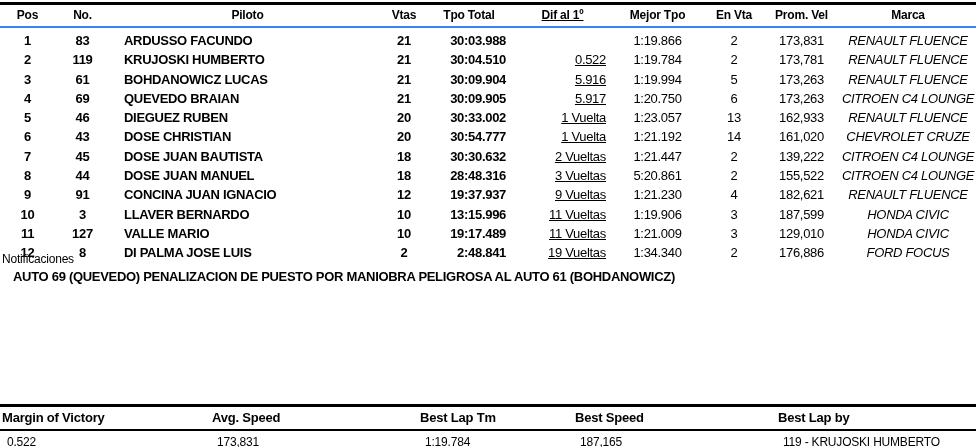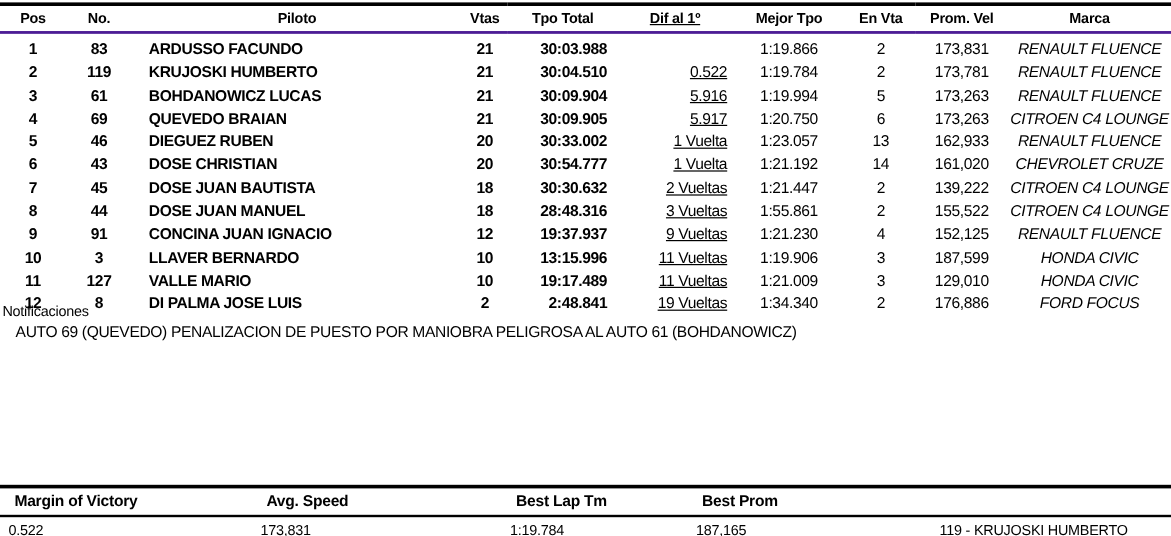--- a/index.html
+++ b/index.html
@@ -10,21 +10,21 @@
     color:#000; overflow:hidden;
   }
 
   
   .main-table {
     position:absolute; top:2px; left:0; width:976px;
     border-collapse:collapse; table-layout:fixed;
   }
   .main-table thead th {
     border-top:3px solid #000;
-    border-bottom:2px solid #4c1d95;
+    border-bottom:2px solid #3b82f6;
     font-size:12px; font-weight:bold;
     padding:3px 0 4px; text-align:center;
     letter-spacing:-0.2px; white-space:nowrap;
   }
   .main-table tbody td {
     height:19.3px; font-size:13px; line-height:19.3px;
     letter-spacing:-0.3px; white-space:nowrap; overflow:hidden;
   }
   .main-table tbody tr:first-child td { padding-top:3px; }
   .b { font-weight:bold; }
@@ -34,31 +34,31 @@
   th.c2 { padding-left:0; }
   .c4 { text-align:right; padding-right:9px; }
   th.c4 { text-align:center; padding-right:0; }
   .c5 { text-align:right; padding-right:4px;text-decoration:underline; }
   th.c5 { text-align:center; padding-right:0; }
   td.c9 { font-size:9.5px; letter-spacing:0;font-style:italic; }
 
   
   .notifications { position:absolute; top:252px; left:2px; width:972px; }
   .notifications-title { font-size:12px; letter-spacing:-0.2px; }
-  .notification-item { font-size:13px; padding-left:11px; margin-top:3px; letter-spacing:-0.3px; white-space:nowrap; }
+  .notification-item { font-size:13px; padding-left:11px; margin-top:3px; letter-spacing:-0.3px; white-space:nowrap;font-weight:bold; }
 
   
   .summary { position:absolute; top:404px; left:0; width:976px; }
   .sum-row { display:grid; grid-template-columns:210px 208px 155px 203px 200px; }
   .sum-header {
     border-top:3px solid #000; border-bottom:2px solid #000;
   }
   .sum-header .cell {
     font-size:13px; font-weight:bold; letter-spacing:-0.2px;
-    padding:3px 0 4px 12px; white-space:nowrap;
+    padding:3px 0 4px 2px; white-space:nowrap;
   }
   .sum-values .cell {
     font-size:12px; padding:4px 0 0 7px; letter-spacing:-0.2px; white-space:nowrap;
   }
 </style>
 </head>
 <body>
 
 <table class="main-table">
   <colgroup>
@@ -172,35 +172,35 @@
         <td class="c8">139,222</td>
         <td class="c9">CITROEN C4 LOUNGE</td>
       </tr>
       <tr>
         <td class="c0 b">8</td>
         <td class="c1 b">44</td>
         <td class="c2 b">DOSE JUAN MANUEL</td>
         <td class="c3 b">18</td>
         <td class="c4 b">28:48.316</td>
         <td class="c5">3 Vueltas</td>
-        <td class="c6">1:55.861</td>
+        <td class="c6">5:20.861</td>
         <td class="c7">2</td>
         <td class="c8">155,522</td>
         <td class="c9">CITROEN C4 LOUNGE</td>
       </tr>
       <tr>
         <td class="c0 b">9</td>
         <td class="c1 b">91</td>
         <td class="c2 b">CONCINA JUAN IGNACIO</td>
         <td class="c3 b">12</td>
         <td class="c4 b">19:37.937</td>
         <td class="c5">9 Vueltas</td>
         <td class="c6">1:21.230</td>
         <td class="c7">4</td>
-        <td class="c8">152,125</td>
+        <td class="c8">182,621</td>
         <td class="c9">RENAULT FLUENCE</td>
       </tr>
       <tr>
         <td class="c0 b">10</td>
         <td class="c1 b">3</td>
         <td class="c2 b">LLAVER BERNARDO</td>
         <td class="c3 b">10</td>
         <td class="c4 b">13:15.996</td>
         <td class="c5">11 Vueltas</td>
         <td class="c6">1:19.906</td>
@@ -238,21 +238,22 @@
 <div class="notifications">
   <div class="notifications-title">Notificaciones</div>
   <div class="notification-item">AUTO 69 (QUEVEDO) PENALIZACION DE PUESTO POR MANIOBRA PELIGROSA AL AUTO 61 (BOHDANOWICZ)</div>
 </div>
 
 <div class="summary">
   <div class="sum-row sum-header">
     <div class="cell">Margin of Victory</div>
     <div class="cell">Avg. Speed</div>
     <div class="cell">Best Lap Tm</div>
-    <div class="cell">Best Prom</div>
+    <div class="cell">Best Speed</div>
+    <div class="cell">Best Lap by</div>
   </div>
   <div class="sum-row sum-values">
     <div class="cell">0.522</div>
     <div class="cell">173,831</div>
     <div class="cell">1:19.784</div>
     <div class="cell">187,165</div>
     <div class="cell">119 - KRUJOSKI HUMBERTO</div>
   </div>
 </div>
 

